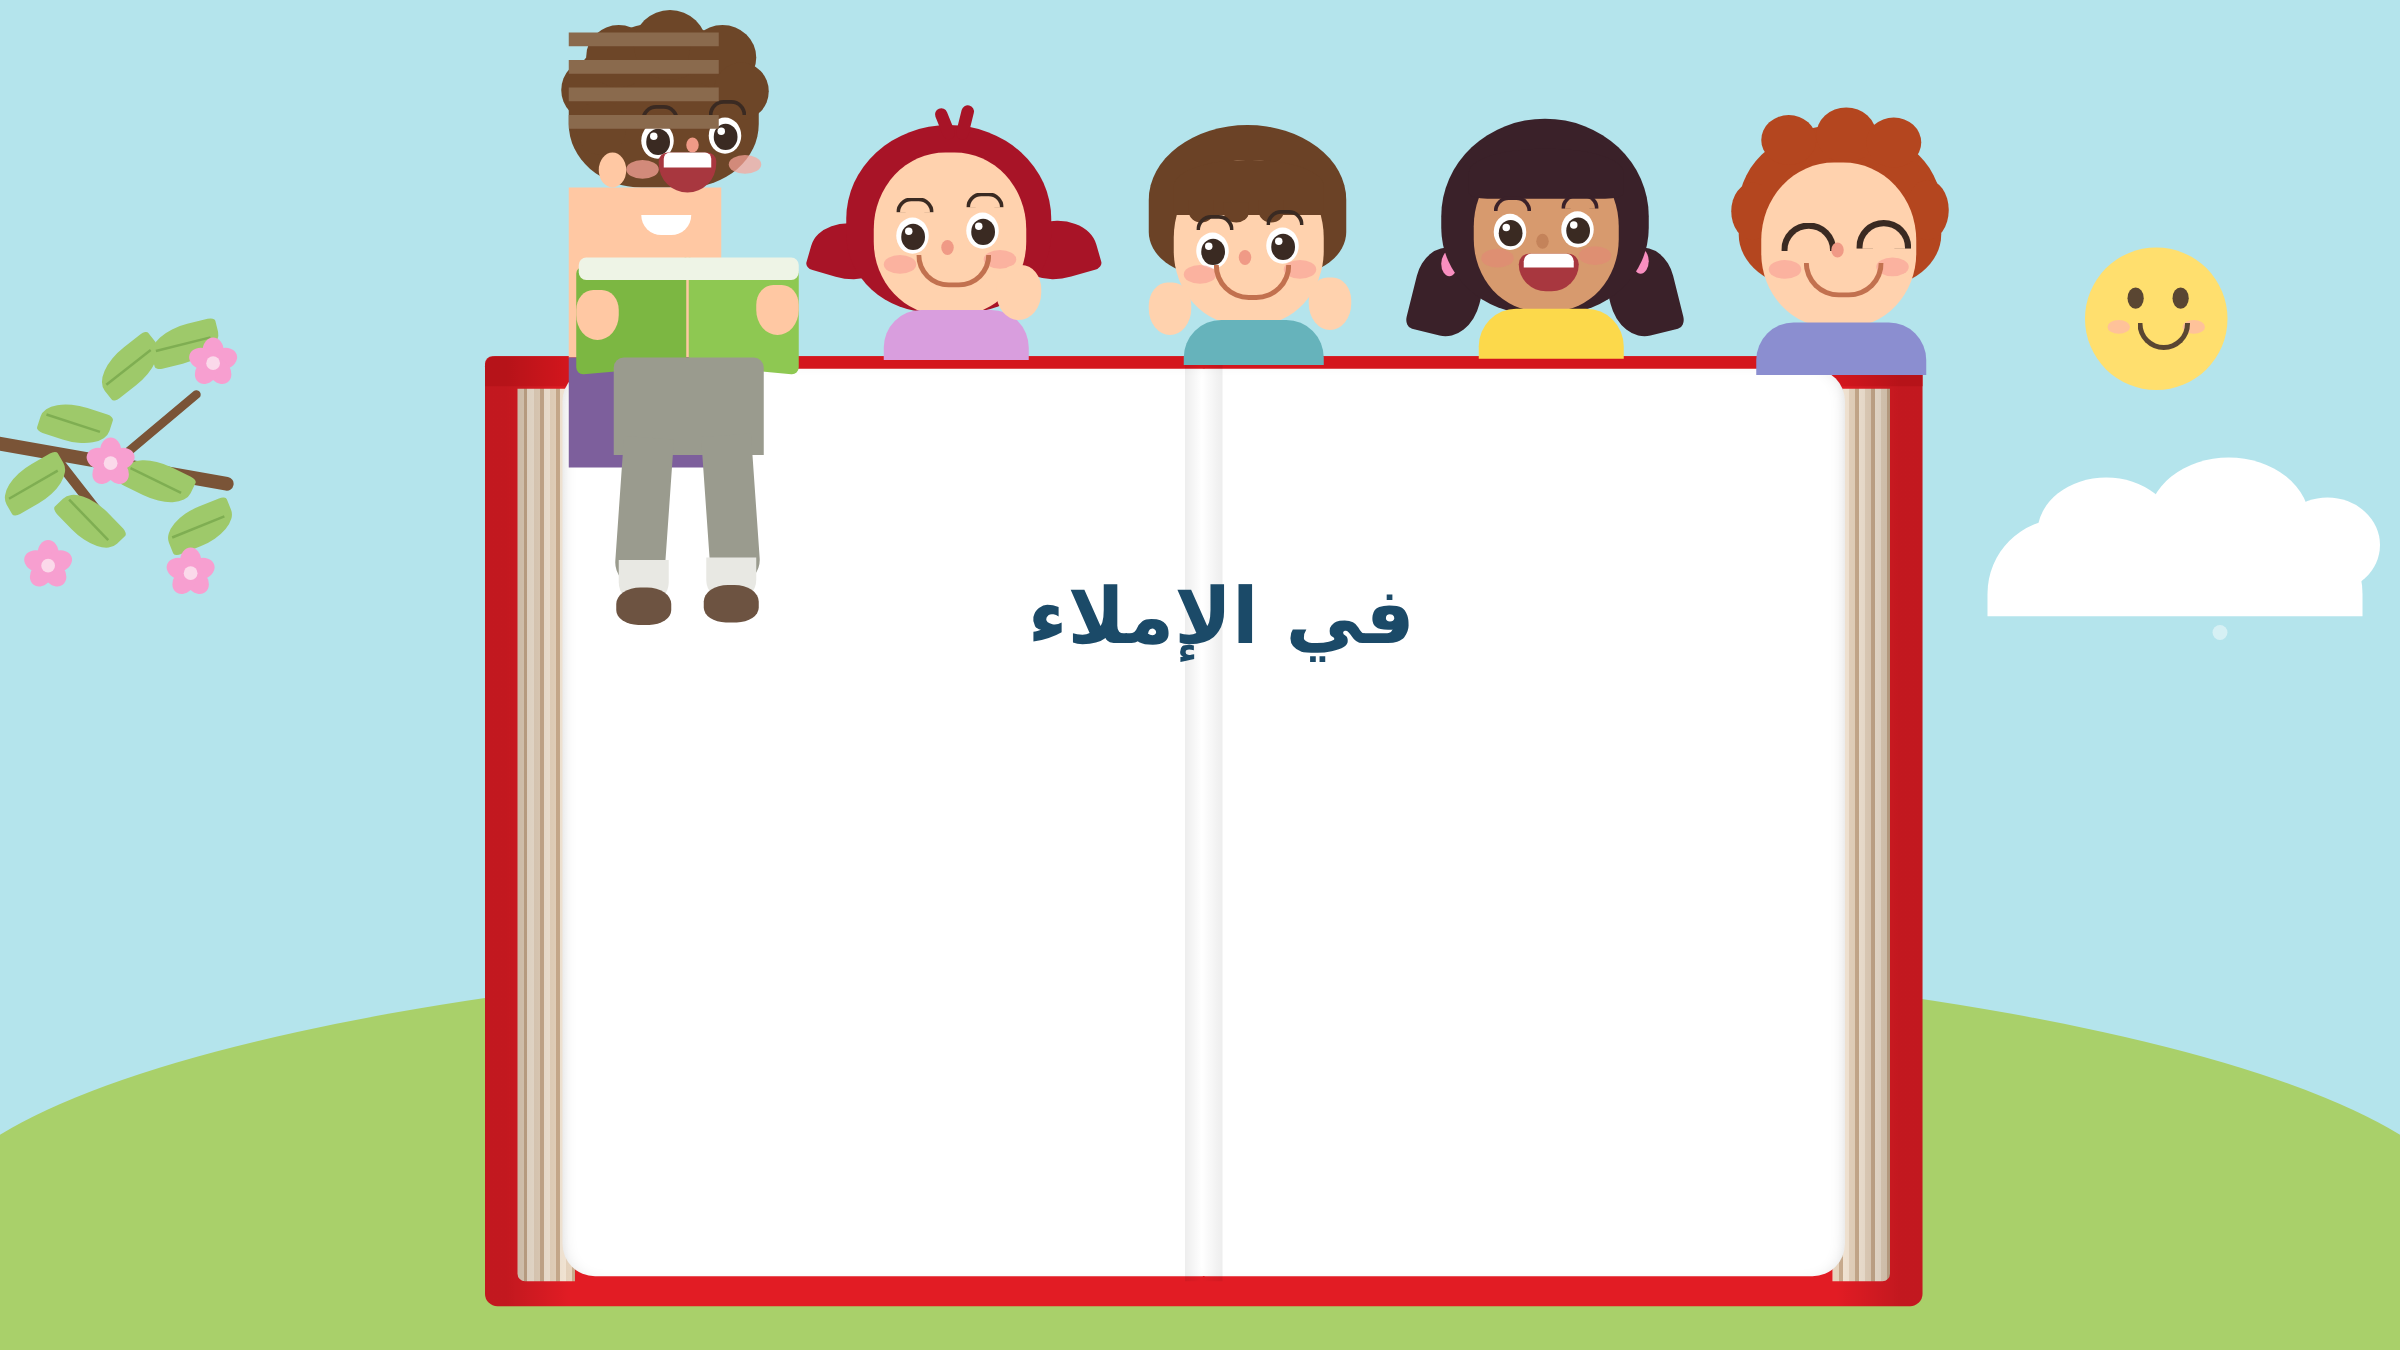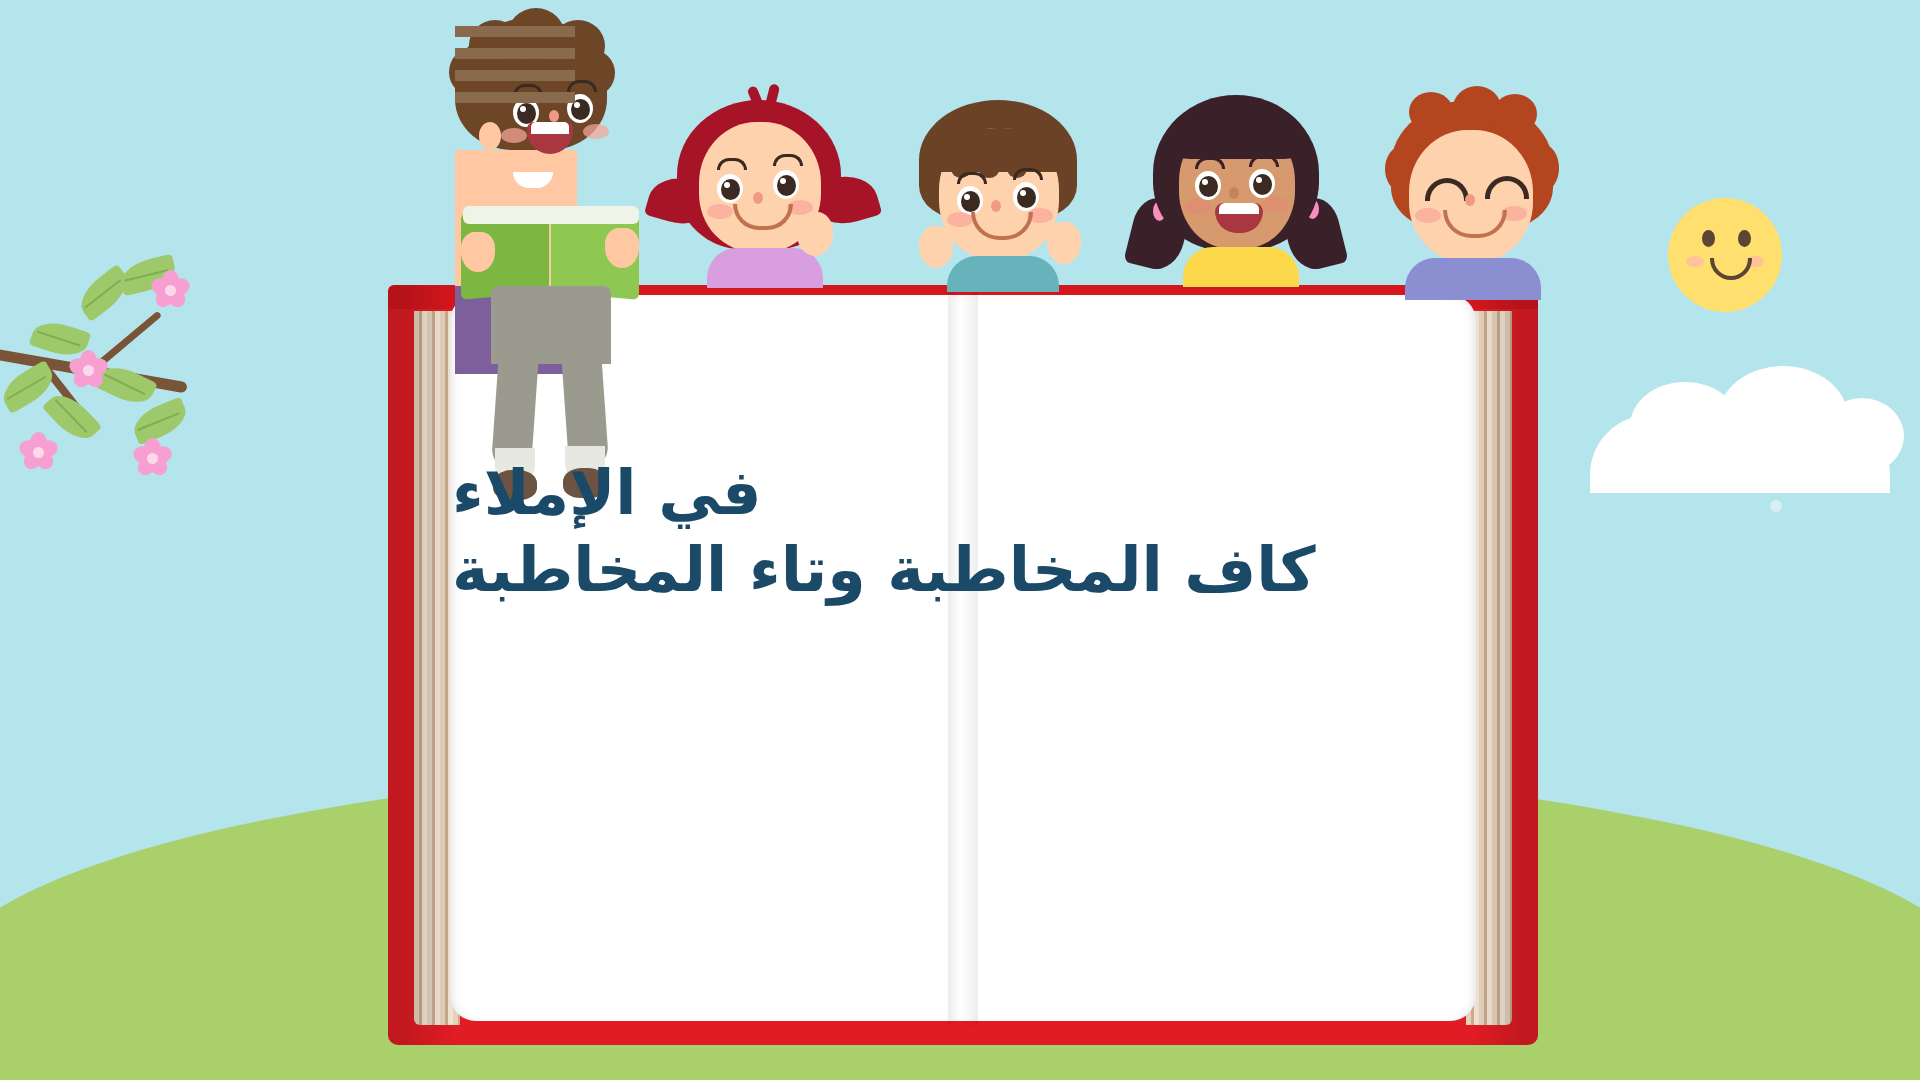--- a/index.html
+++ b/index.html
@@ -62,22 +62,22 @@
   .pages-edge-r{right:26px;border-radius:0 0 6px 0;}
   .page{position:absolute;top:10px;height:726px;width:516px;background:#ffffff;}
   .page-l{left:62px;border-radius:26px 4px 4px 26px;box-shadow:inset 6px 0 14px -8px rgba(0,0,0,.16);}
   .page-r{right:62px;border-radius:4px 26px 26px 4px;box-shadow:inset -6px 0 14px -8px rgba(0,0,0,.16);}
   .spine-curve{position:absolute;left:560px;top:0px;width:30px;height:740px;
       background:linear-gradient(90deg,rgba(0,0,0,.07),rgba(0,0,0,0) 45%,rgba(0,0,0,.07));}
   .book-top-lip{position:absolute;left:0;top:0;width:1150px;height:24px;background:#d4161d;border-radius:8px 8px 0 0;}
 
   
   .title-wrap{
-    position:absolute;left:452px;top:455px;width:1000px;
-    text-align:left;direction:rtl;z-index:30;
+    position:absolute;left:477px;top:455px;width:1000px;
+    text-align:center;direction:rtl;z-index:30;
   }
   .title-line{
     color:#1b4a68;font-weight:700;letter-spacing:0px;
     line-height:1.24;white-space:nowrap;
   }
   .title-line-1{font-size:62px;}
   .title-line-2{font-size:62px;}
 
   
   .kid{position:absolute;}
@@ -356,16 +356,15 @@
     <div class="pages-edge pages-edge-l"></div>
     <div class="pages-edge pages-edge-r"></div>
     <div class="page page-l"></div>
     <div class="page page-r"></div>
     <div class="spine-curve"></div>
     <div class="book-cover-shade"></div>
   </div>
 
   <div class="title-wrap">
     <div class="title-line title-line-1">في الإملاء</div>
-    <div class="title-line title-line-2">كاف المخاطبة وتاء المخاطبة</div>
   </div>
 
 </div>
 
 </body></html>

